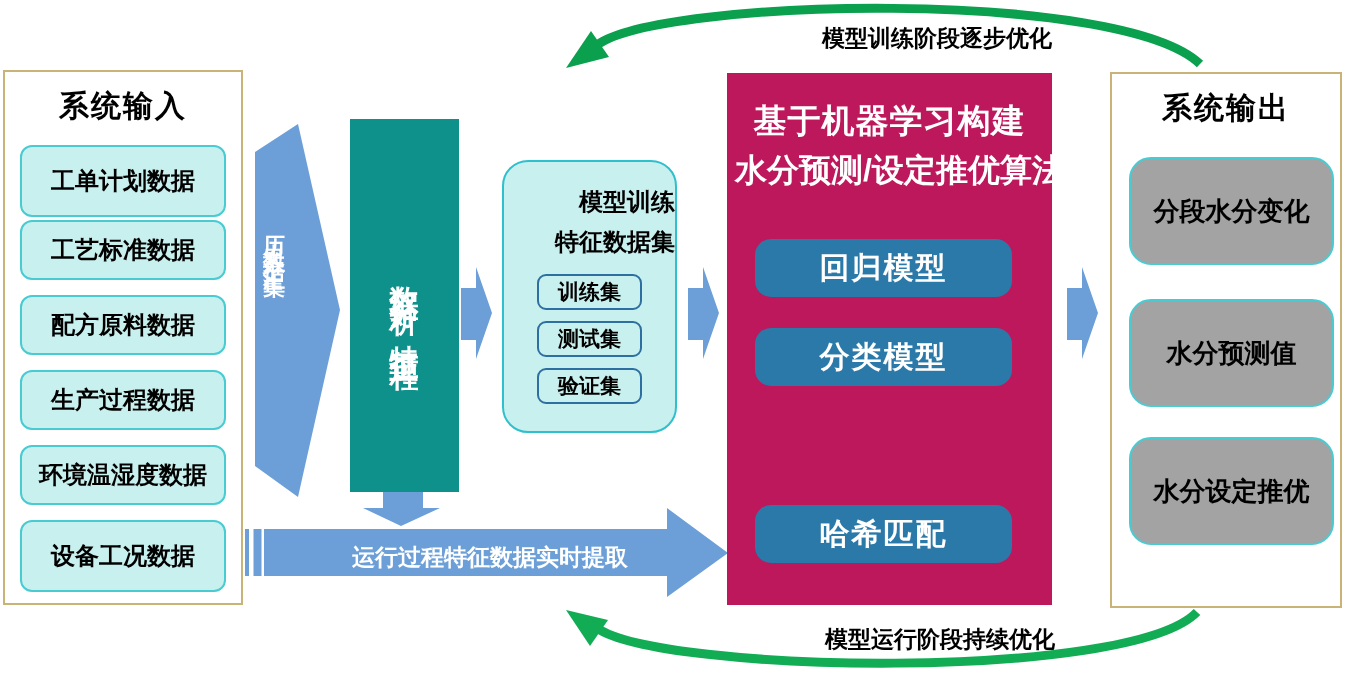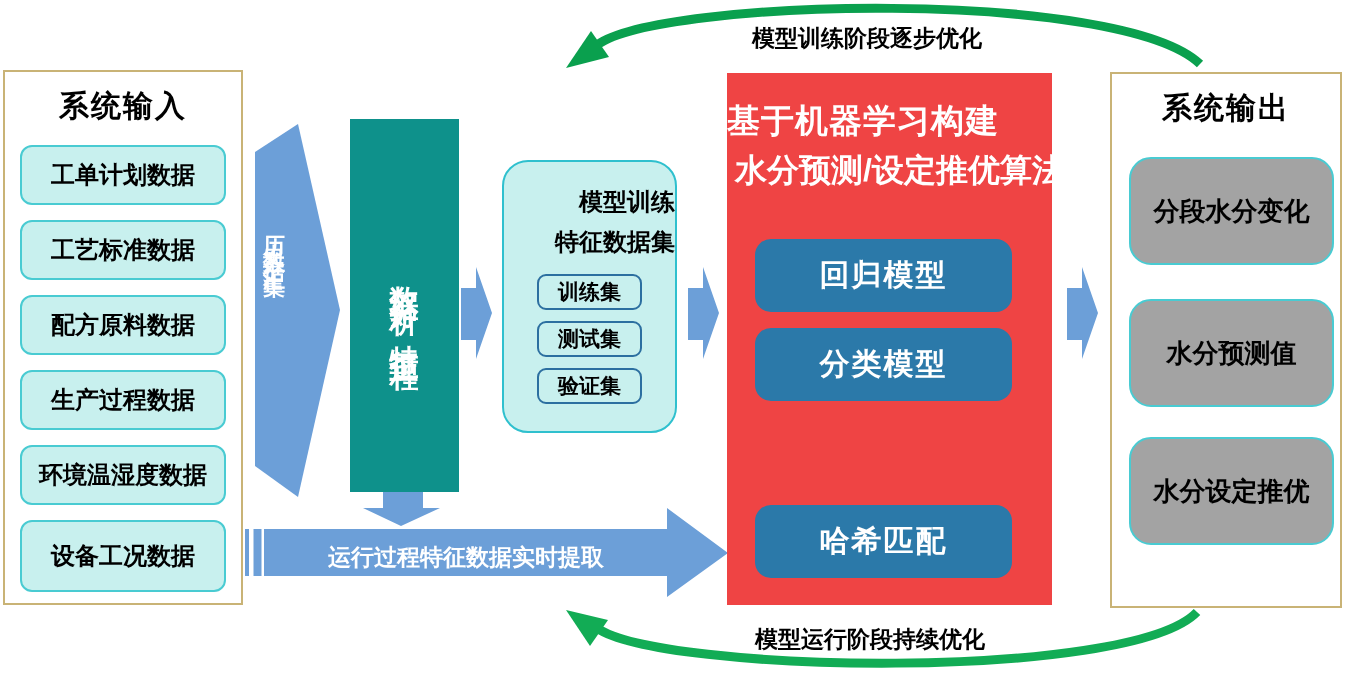--- a/index.html
+++ b/index.html
@@ -17,26 +17,26 @@
   .white{color:#fff}
   .analysis{position:absolute;left:350px;top:119px;width:109px;height:373px;background:#0E918B;
             display:flex;flex-direction:column;align-items:center;justify-content:center;gap:30px}
   .analysis span{font-size:29px;letter-spacing:7px;color:#fff}
   .dataset{position:absolute;left:502px;top:160px;width:175px;height:273px;background:#C8F0EE;
            border:2px solid #2FC0CE;border-radius:26px;box-sizing:border-box;text-align:right}
   .dataset .t1{position:absolute;left:0;width:100%;top:24px;font-size:24px}
   .dataset .t2{position:absolute;left:0;width:100%;top:64px;font-size:24px}
   .sbox{position:absolute;left:33px;width:105px;height:36px;border:2px solid #2C6FA0;border-radius:9px;
         box-sizing:border-box;font-size:21px;display:flex;align-items:center;justify-content:center}
-  .mlbox{position:absolute;left:727px;top:73px;width:325px;height:532px;background:#ef4444;text-align:left}
+  .mlbox{position:absolute;left:727px;top:73px;width:325px;height:532px;background:#be185d;text-align:center}
   .mlbox .tl1{position:absolute;left:0;width:100%;top:48px;font-size:33px;color:#fff;letter-spacing:1px;white-space:nowrap;transform:translateY(-50%)}
   .mlbox .tl2{position:absolute;left:8px;width:100%;top:98px;font-size:32px;color:#fff;white-space:nowrap;transform:translateY(-50%)}
-  .model{position:absolute;left:28px;width:257px;height:73px;background:#2B79A9;border-radius:16px;
+  .model{position:absolute;left:28px;width:257px;height:58px;background:#2B79A9;border-radius:16px;
          color:#fff;font-size:30px;display:flex;align-items:center;justify-content:center;letter-spacing:2px}
-  .lbl{position:absolute;text-align:left;font-size:23px}
+  .lbl{position:absolute;text-align:right;font-size:23px}
 </style>
 </head>
 <body>
 
 <div id="page">
 
   <svg id="arrow-layer" viewBox="0 0 1354 678">
     <polygon points="255,152 298,124 340,310 298,497 255,466" fill="#6C9FD8"></polygon>
     <polygon points="461,288 476,288 476,267 492,313 476,359 476,340 461,340" fill="#6C9FD8"></polygon>
     <polygon points="688,288 703,288 703,267 719,313 703,359 703,340 688,340" fill="#6C9FD8"></polygon>
@@ -46,21 +46,21 @@
     <rect x="253.5" y="529" width="8" height="47" fill="#6C9FD8"></rect>
     <polygon points="264,529 667,529 667,508 728,553 667,597 667,576 264,576" fill="#6C9FD8"></polygon>
     <path d="M 597,45 C 660,-2 1120,-12 1200,64" stroke="#0AA04E" stroke-width="9" fill="none"></path>
     <polygon points="566,68 591,31 609,57" fill="#0AA04E"></polygon>
     <path d="M 597,628 C 660,673 1130,682 1197,612" stroke="#12AC55" stroke-width="9" fill="none"></path>
     <polygon points="566,610 608,620 590,646" fill="#12AC55"></polygon>
   </svg>
 
   <div class="panel" style="left:3px;top:70px;width:240px;height:535px">
     <div class="panel-title">系统输入</div>
-    <div class="pill" style="left:15px;top:73px;width:206px;height:60px">工单计划数据</div>
+    <div class="pill" style="left:15px;top:73px;width:206px;height:72px">工单计划数据</div>
     <div class="pill" style="left:15px;top:148px;width:206px;height:60px">工艺标准数据</div>
     <div class="pill" style="left:15px;top:223px;width:206px;height:60px">配方原料数据</div>
     <div class="pill" style="left:15px;top:298px;width:206px;height:60px">生产过程数据</div>
     <div class="pill" style="left:15px;top:373px;width:206px;height:60px">环境温湿度数据</div>
     <div class="pill" style="left:15px;top:448px;width:206px;height:72px">设备工况数据</div>
   </div>
 
   <div class="abs vtext white" style="left:259px;top:218px;font-size:22px;letter-spacing:8px">历史数据汇集</div>
 
   <div class="analysis">

